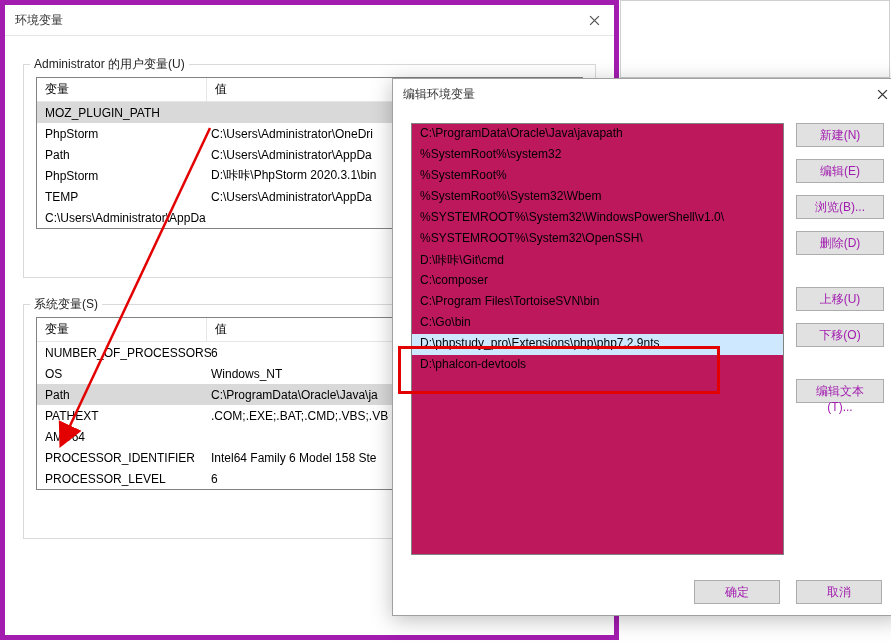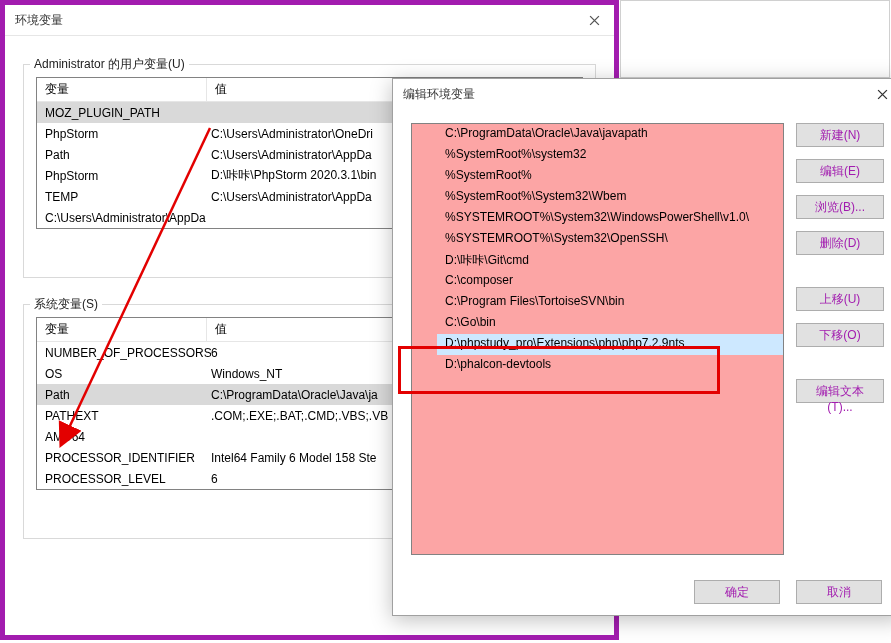--- a/index.html
+++ b/index.html
@@ -67,21 +67,21 @@
     display: flex; flex-direction: column;
   }
   .edit-titlebar {
     height: 30px; display: flex; align-items: center; justify-content: space-between;
     padding-left: 10px;
   }
   .edit-body {
     flex: 1; padding: 14px 18px 14px 18px; display: flex; gap: 12px;
   }
   .path-list {
-    flex: 1; border: 1px solid #828282; background: #fca5a5; overflow: hidden; padding-left: 25px;
+    flex: 1; border: 1px solid #828282; background: #be185d; overflow: hidden;
   }
   .path-item {
     height: 21px; padding: 2px 8px; color: #000; white-space: nowrap; overflow: hidden;
   }
   .path-item.sel { background: #cde8ff; }
 
   .side-buttons {
     width: 88px; display: flex; flex-direction: column; gap: 0;
   }
   .side-buttons .win-btn { width: 88px; margin-bottom: 12px; }

